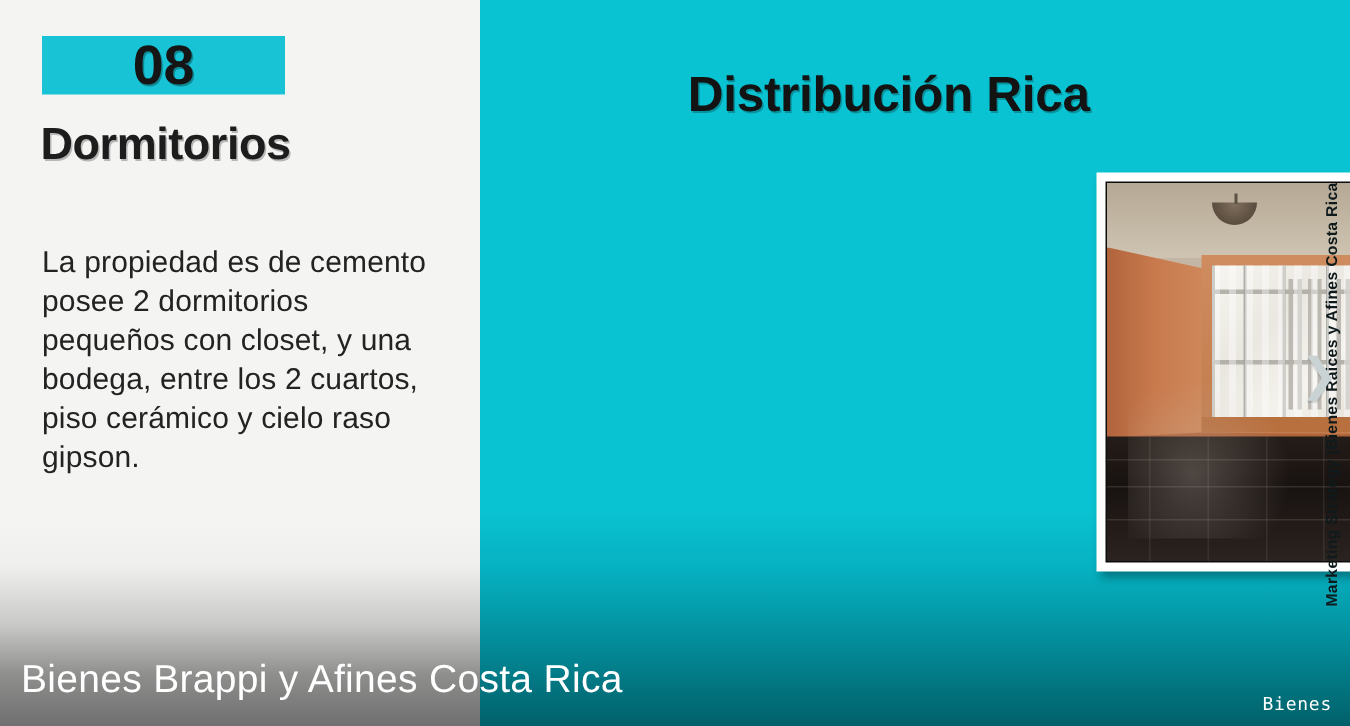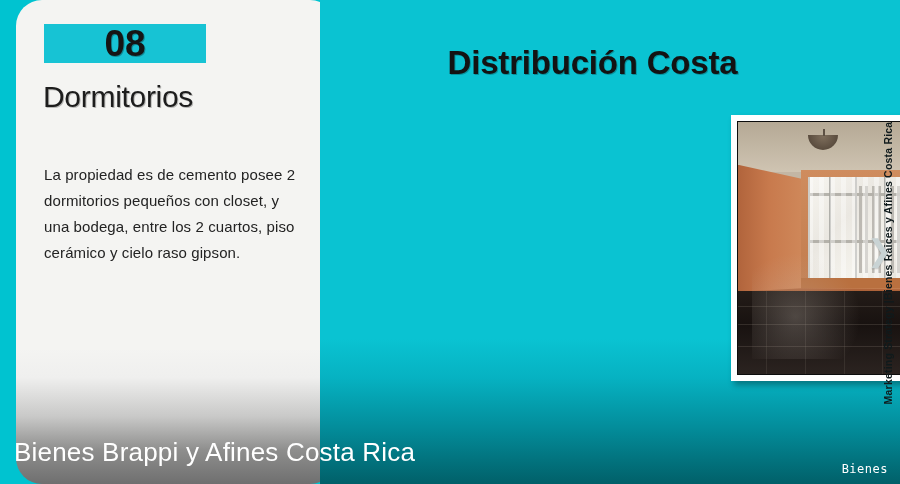--- a/index.html
+++ b/index.html
@@ -12,26 +12,25 @@
     width: 900px;
     height: 484px;
     overflow: hidden;
     font-family: "Liberation Sans", sans-serif;
     background: #00c3d0;
   }
 
   
   .left-panel {
     position: absolute;
-    left: 16px; top: 0;
+    left: 0; top: 0;
     width: 320px; height: 484px;
     background: linear-gradient(to bottom,
        #f4f4f2 0%, #f4f4f2 72%, #efefee 78%,
        #c9c9c8 86%, #8e8e8d 93%, #6f6f6f 100%);
-    border-radius: 26px;
   }
   .number-badge {
     position: absolute;
     left: 28px; top: 24px;
     width: 162px; height: 39px;
     background: #17c3d4;
     display: flex;
     align-items: center;
     justify-content: center;
   }
@@ -41,30 +40,30 @@
     color: #151515;
     letter-spacing: 0px;
     line-height: 1;
     text-shadow: 1px 1px 0 rgba(0,0,0,0.30);
     font-family: "Liberation Sans", sans-serif;
   }
   .section-title {
     position: absolute;
     left: 27px; top: 80px;
     font-size: 30px;
-    font-weight: normal;
+    font-weight: bold;
     color: #1d1d1d;
     letter-spacing: -0.3px;
     text-shadow: 1px 1px 0 rgba(0,0,0,0.25);
   }
   .body-copy {
     position: absolute;
     left: 28px; top: 162px;
     width: 260px;
-    font-size: 15px;
+    font-size: 20px;
     line-height: 26px;
     color: #232323;
     letter-spacing: 0.1px;
   }
 
   
   .right-panel {
     position: absolute;
     left: 320px; top: 0;
     width: 580px; height: 484px;
@@ -245,21 +244,21 @@
       <span class="number-badge-text">08</span>
     </div>
 
     <div class="section-title">Dormitorios</div>
 
     <div class="body-copy">La propiedad es de cemento posee 2 dormitorios pequeños con closet,  y una bodega, entre los 2 cuartos, piso cerámico y cielo raso gipson.</div>
   </div>
 
   <div class="right-panel">
 
-    <div class="deck-title">Distribución Costa</div>
+    <div class="deck-title">Distribución Rica</div>
 
     <div class="photo-frame left">
       <div class="photo-inner">
         <div class="room"></div>
         <div class="room-ceiling"></div>
         <div class="room-wall-left"></div>
         <div class="room-wall-back"></div>
 
         <div class="room-window">
           <div class="mullion" style="left:18%"></div>

